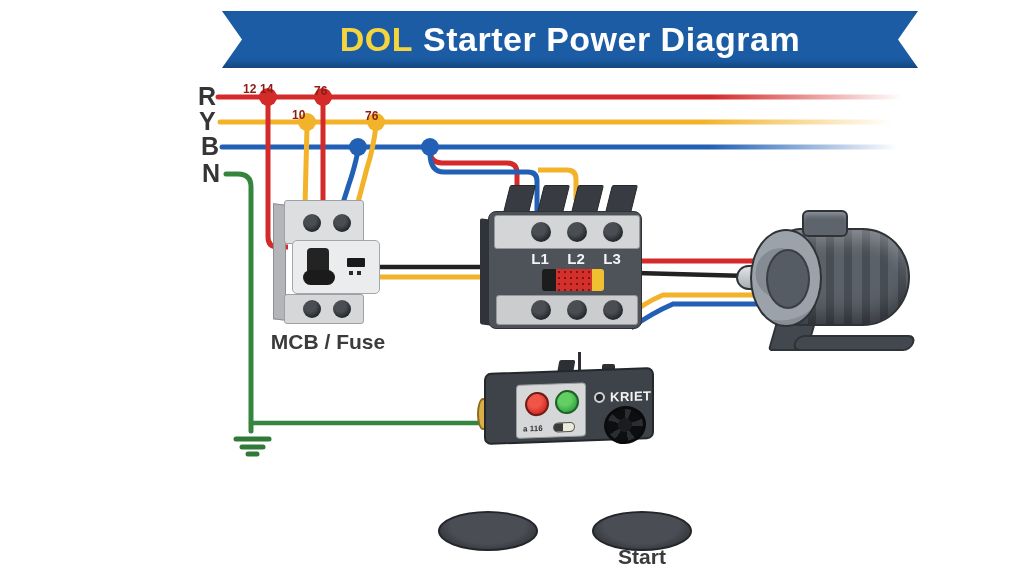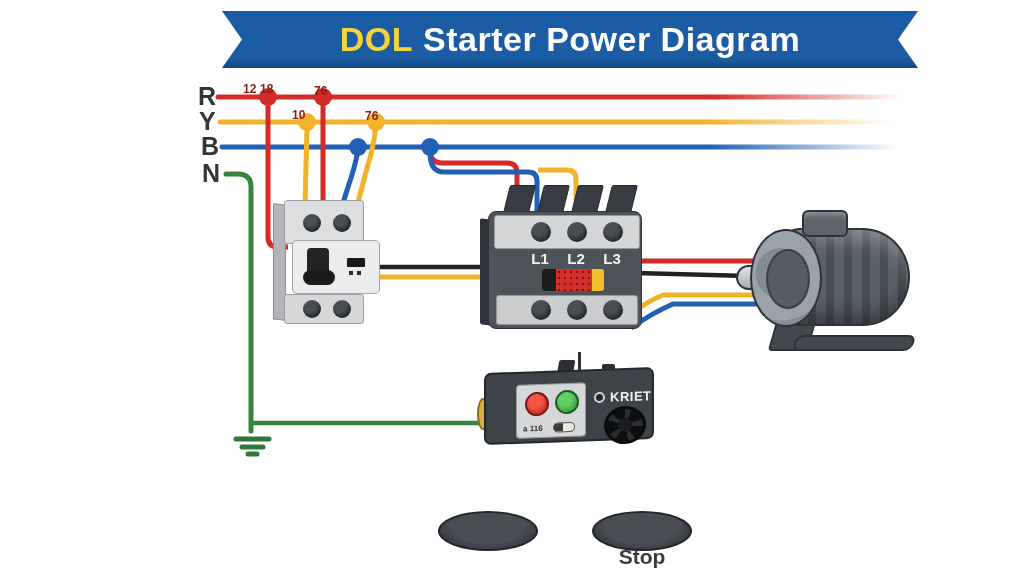--- a/index.html
+++ b/index.html
@@ -190,21 +190,21 @@
 
     <circle cx="228" cy="97" r="9" fill="#d42a2a"></circle>
     <circle cx="283" cy="97" r="9" fill="#d42a2a"></circle>
     <circle cx="267" cy="122" r="9" fill="#f2b32a"></circle>
     <circle cx="336" cy="122" r="9" fill="#f2b32a"></circle>
     <circle cx="318" cy="147" r="9" fill="#2160b4"></circle>
     <circle cx="390" cy="147" r="9" fill="#2160b4"></circle>
   </svg>
 
   <span class="jlab" style="left:203px;top:85px">12</span>
-  <span class="jlab" style="left:220px;top:85px">18</span>
+  <span class="jlab" style="left:220px;top:85px">14</span>
   <span class="jlab" style="left:274px;top:87px">76</span>
   <span class="jlab" style="left:252px;top:111px">10</span>
   <span class="jlab" style="left:325px;top:112px">76</span>
 
   <div class="mcb">
     <div class="side"></div>
     <div class="blk top">
       <div class="term" style="left:18px;top:13px"></div>
       <div class="term" style="left:48px;top:13px"></div>
     </div>
@@ -213,20 +213,21 @@
       <div class="nub"></div>
       <div class="tag"></div>
       <div class="mark" style="left:56px;top:30px"></div>
       <div class="mark" style="left:64px;top:30px"></div>
     </div>
     <div class="blk bot">
       <div class="term" style="left:18px;top:5px"></div>
       <div class="term" style="left:48px;top:5px"></div>
     </div>
   </div>
+  <div class="clabel" style="left:208px;top:330px;width:160px">MCB / Fuse</div>
 
   <div class="contactor">
     <div class="fin" style="left:28px"></div>
     <div class="fin" style="left:62px"></div>
     <div class="fin" style="left:96px"></div>
     <div class="fin" style="left:130px"></div>
     <div class="edge3d"></div>
     <div class="body"></div>
     <div class="strip ts">
       <div class="term cterm" style="left:36px;top:6px"></div>
@@ -280,15 +281,15 @@
     <div class="pbase" style="left:398px;top:511px"></div>
     <div class="green pside" style="left:411px;top:502px"></div>
     <div class="green ptop" style="left:411px;top:488px"></div>
   </div>
 
   <div>
     <div class="pbase" style="left:552px;top:511px"></div>
     <div class="red pside" style="left:565px;top:502px"></div>
     <div class="red ptop" style="left:565px;top:488px"></div>
   </div>
-  <div class="clabel" style="left:552px;top:545px;width:100px">Stop</div>
+  <div class="clabel" style="left:552px;top:545px;width:100px">Start</div>
 
 </div>
 
 </body></html>

